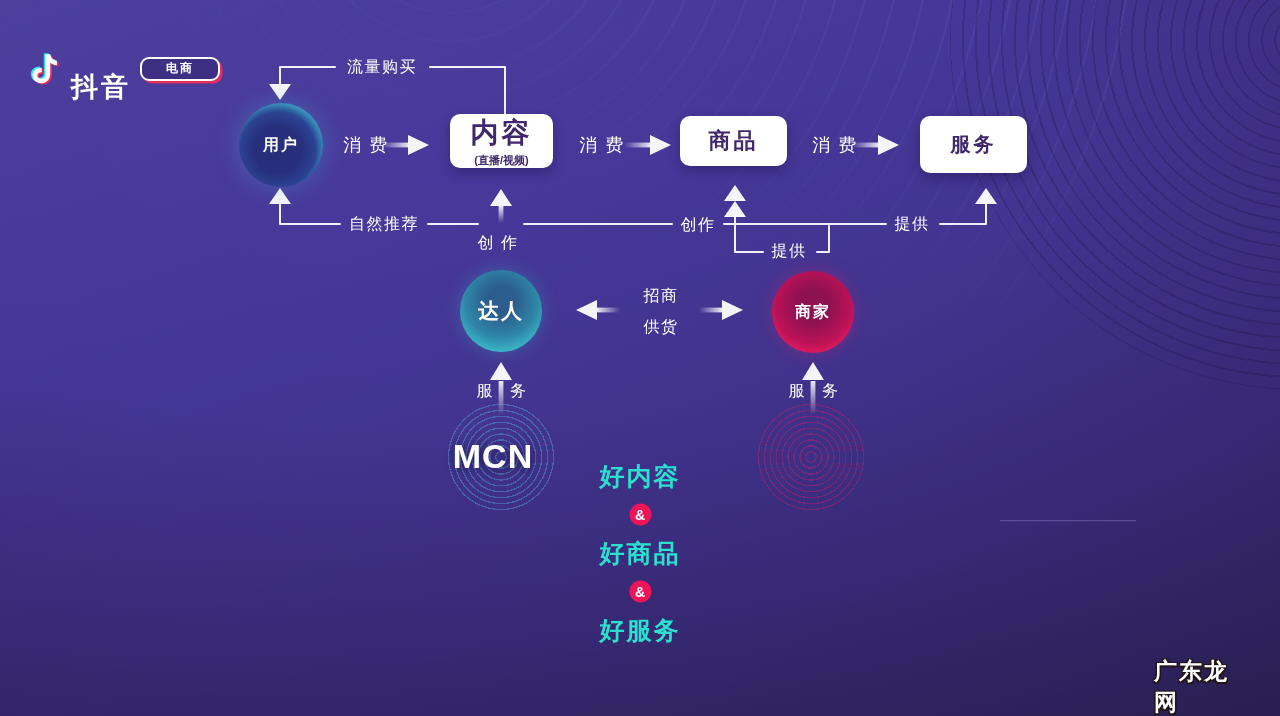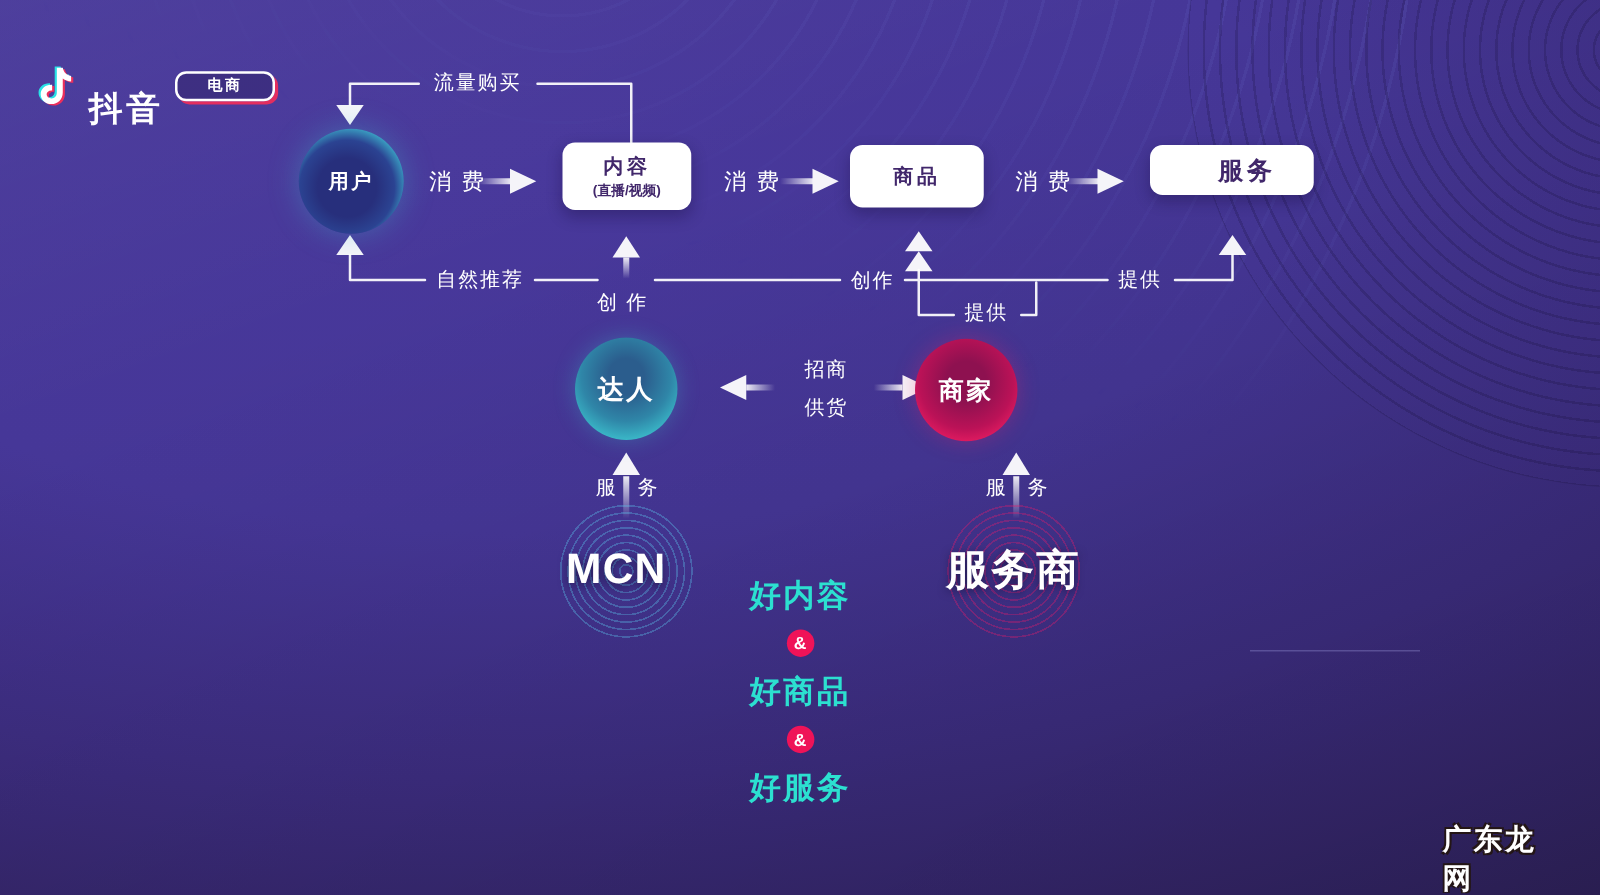--- a/index.html
+++ b/index.html
@@ -34,31 +34,31 @@
   }
   
   .circle{position:absolute;border-radius:50%;display:flex;align-items:center;justify-content:center;
     color:#fff;font-weight:bold;z-index:3;}
   #user-circle{left:239px;top:103px;width:84px;height:84px;font-size:16px;letter-spacing:2px;
     background:radial-gradient(circle at 46% 56%, #272f7c 36%, #2b4392 58%, #3eb7cf 78%, #2f86a8 88%, rgba(47,134,168,0) 99%);
     box-shadow:0 0 24px rgba(62,183,207,.35);}
   #talent-circle{left:460px;top:270px;width:82px;height:82px;font-size:21px;letter-spacing:2px;
     background:radial-gradient(circle at 50% 38%, #2b5d8d 22%, #2f86a8 55%, #3cc0cd 82%, rgba(60,192,205,0) 98%);
     box-shadow:0 0 18px rgba(60,192,205,.3);}
-  #merchant-circle{left:732px;top:271px;width:82px;height:82px;font-size:20px;letter-spacing:2px;
+  #merchant-circle{left:772px;top:271px;width:82px;height:82px;font-size:16px;letter-spacing:2px;
     background:radial-gradient(circle at 50% 42%, #8e1150 26%, #bb1257 60%, #ee1e63 84%, rgba(238,30,99,0) 98%);
     box-shadow:0 0 18px rgba(238,30,99,.3);}
   .node-box{position:absolute;background:#fff;border-radius:10px;display:flex;flex-direction:column;
     align-items:center;justify-content:center;color:#41276b;font-weight:bold;
     box-shadow:0 5px 12px rgba(18,8,46,.3);z-index:3;}
   #content-box{left:450px;top:114px;width:103px;height:54px;}
-  #content-box .t{font-size:16px;letter-spacing:3px;text-align:right;}
+  #content-box .t{font-size:28px;letter-spacing:3px;text-align:right;}
   #content-box .s{font-size:11px;margin-top:1px;letter-spacing:0;}
-  #goods-box{left:680px;top:116px;width:107px;height:50px;font-size:16px;letter-spacing:3px;}
-  #service-box{left:920px;top:116px;width:107px;height:40px;font-size:20px;letter-spacing:3px;padding-left:24px;}
+  #goods-box{left:680px;top:116px;width:107px;height:50px;font-size:22px;letter-spacing:3px;}
+  #service-box{left:920px;top:116px;width:107px;height:57px;font-size:20px;letter-spacing:3px;}
   
   #connectors{position:absolute;left:0;top:0;z-index:2;}
   
   .lbl{position:absolute;transform:translate(-50%,-50%);white-space:nowrap;color:#fff;
     font-size:16px;letter-spacing:1.5px;z-index:4;}
   .lbl.big{font-size:18px;}
   .lbl.wgap{word-spacing:10px;}
   
   .org-rings{position:absolute;width:108px;height:108px;border-radius:50%;z-index:2;}
   #mcn-rings{left:447px;top:403px;
@@ -204,21 +204,20 @@
   <div class="lbl" style="left:789px;top:251px;">提供</div>
   <div class="lbl" style="left:912px;top:224px;">提供</div>
   <div class="lbl" style="left:661px;top:296px;">招商</div>
   <div class="lbl" style="left:661px;top:327px;">供货</div>
   <div class="lbl wgap" style="left:502px;top:391px;">服 务</div>
   <div class="lbl wgap" style="left:814px;top:391px;">服 务</div>
 
   <div class="org-rings" id="mcn-rings"></div>
   <div class="org-rings" id="provider-rings"></div>
   <div class="org-label" style="left:493px;top:456px;">MCN</div>
-  <div class="org-label" style="left:811px;top:456px;letter-spacing:2px;">服务商</div>
 
   <div id="tagline">
     <span class="seg">好内容</span>
     <span class="amp">&amp;</span>
     <span class="seg">好商品</span>
     <span class="amp">&amp;</span>
     <span class="seg">好服务</span>
   </div>
 
   <div id="watermark">广东龙网</div>

